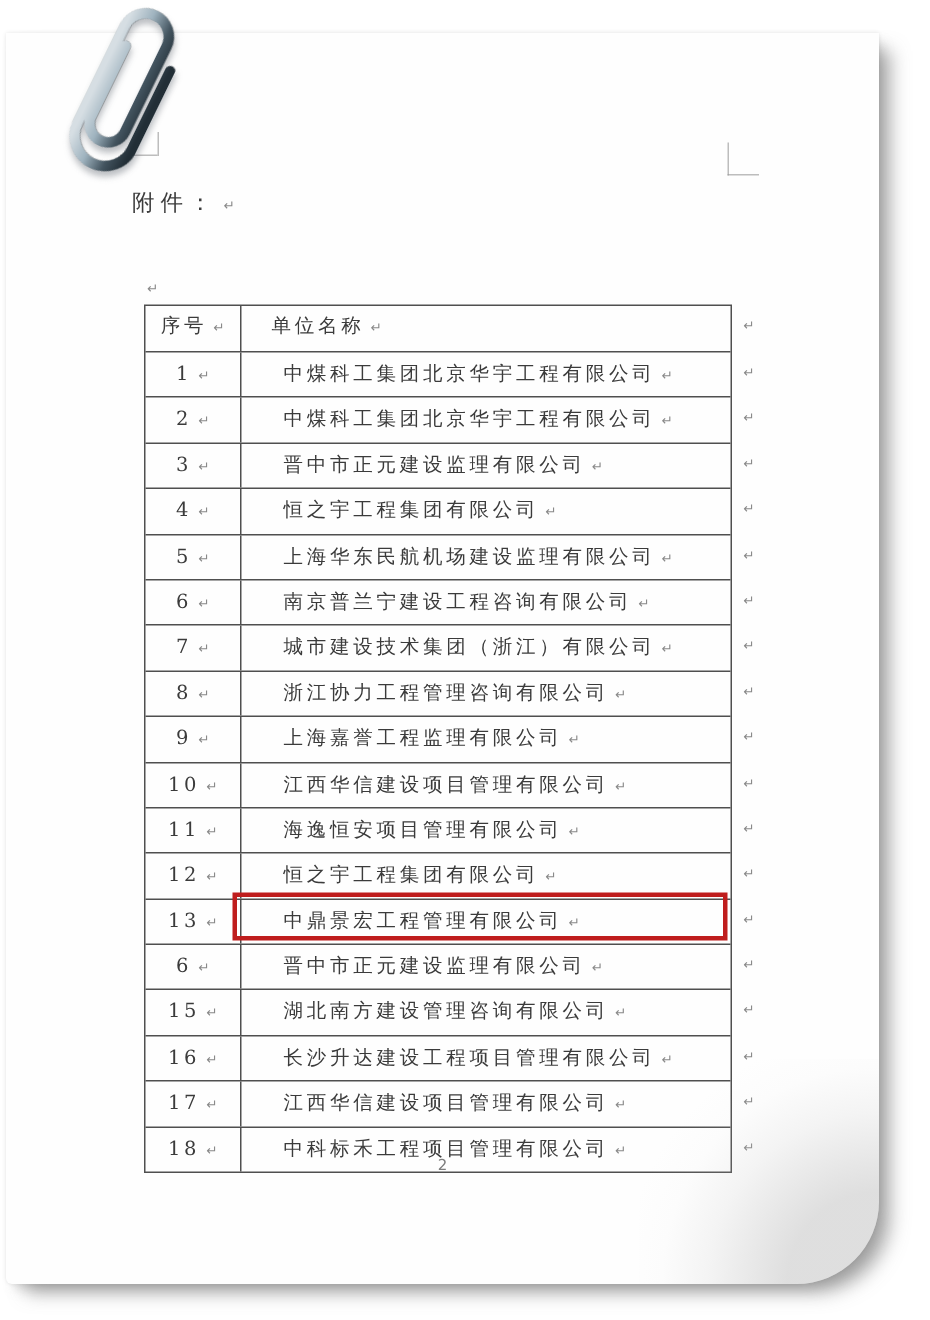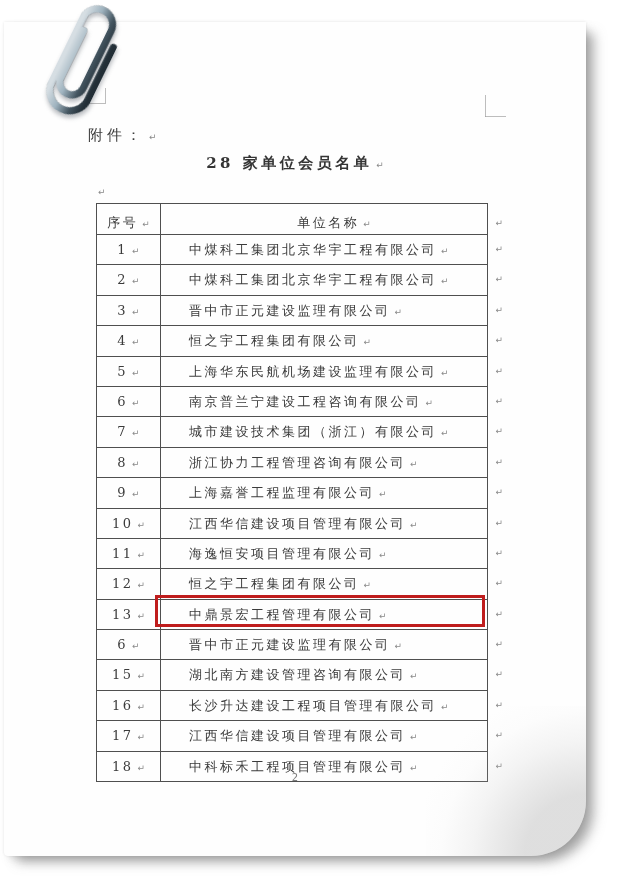--- a/index.html
+++ b/index.html
@@ -56,25 +56,25 @@
     font-family:"DejaVu Sans","Liberation Sans",sans-serif;
     font-size:9px;color:#8a8a8a;letter-spacing:0;margin-left:4px;
     font-weight:400;
   }
   
   .members-table{
     position:absolute;left:92px;top:181px;width:392px;
     border:1px solid #4f4f4f;box-sizing:border-box;
     font-size:13px;color:#3b3b3b;letter-spacing:2.5px;
   }
-  .t-header{height:30px;line-height:38px;display:flex;gap:20px;}
+  .t-header{height:30px;line-height:28px;display:flex;gap:20px;}
   .t-row{height:29.4px;line-height:29.4px;display:flex;border-top:1px solid #4f4f4f;position:relative;}
   .cell-no{width:64px;border-right:1px solid #4f4f4f;text-align:center;box-sizing:border-box;flex:none;}
   .cell-name{flex:1;padding-left:28px;position:relative;white-space:nowrap;}
-  .t-header .cell-name{padding-left:0;text-align:center;}
+  .t-header .cell-name{padding-left:0;text-align:left;}
   .outside-mark{position:absolute;right:-16px;top:0;}
   
   .hl-box{display:none;}
   .t-row.highlight .hl-box{
     display:block;position:absolute;left:-6px;right:2px;top:-5px;bottom:2px;
     border:3px solid var(--hl,#bf1d1d);z-index:3;pointer-events:none;
   }
   .page-num{
     position:absolute;left:0;right:0;top:750px;text-align:center;
     font-size:10px;color:#7d7d7d;
@@ -101,23 +101,20 @@
 
   <div class="mark mark-tl-h"></div>
   <div class="mark mark-tl-v"></div>
   <div class="mark mark-tr-v"></div>
   <div class="mark mark-tr-h"></div>
 
   <div class="attachment">
     <span>附件：</span><span class="pw">↵</span>
   </div>
 
-  <div class="doc-title">
-    <span>28 家单位会员名单</span><span class="pw">↵</span>
-  </div>
 
   <div class="empty-para">
     <span class="pw">↵</span>
   </div>
 
   <div class="members-table">
     <div class="t-header">
       <div class="cell-no">
         <span>序号</span><span class="pw">↵</span>
       </div>

